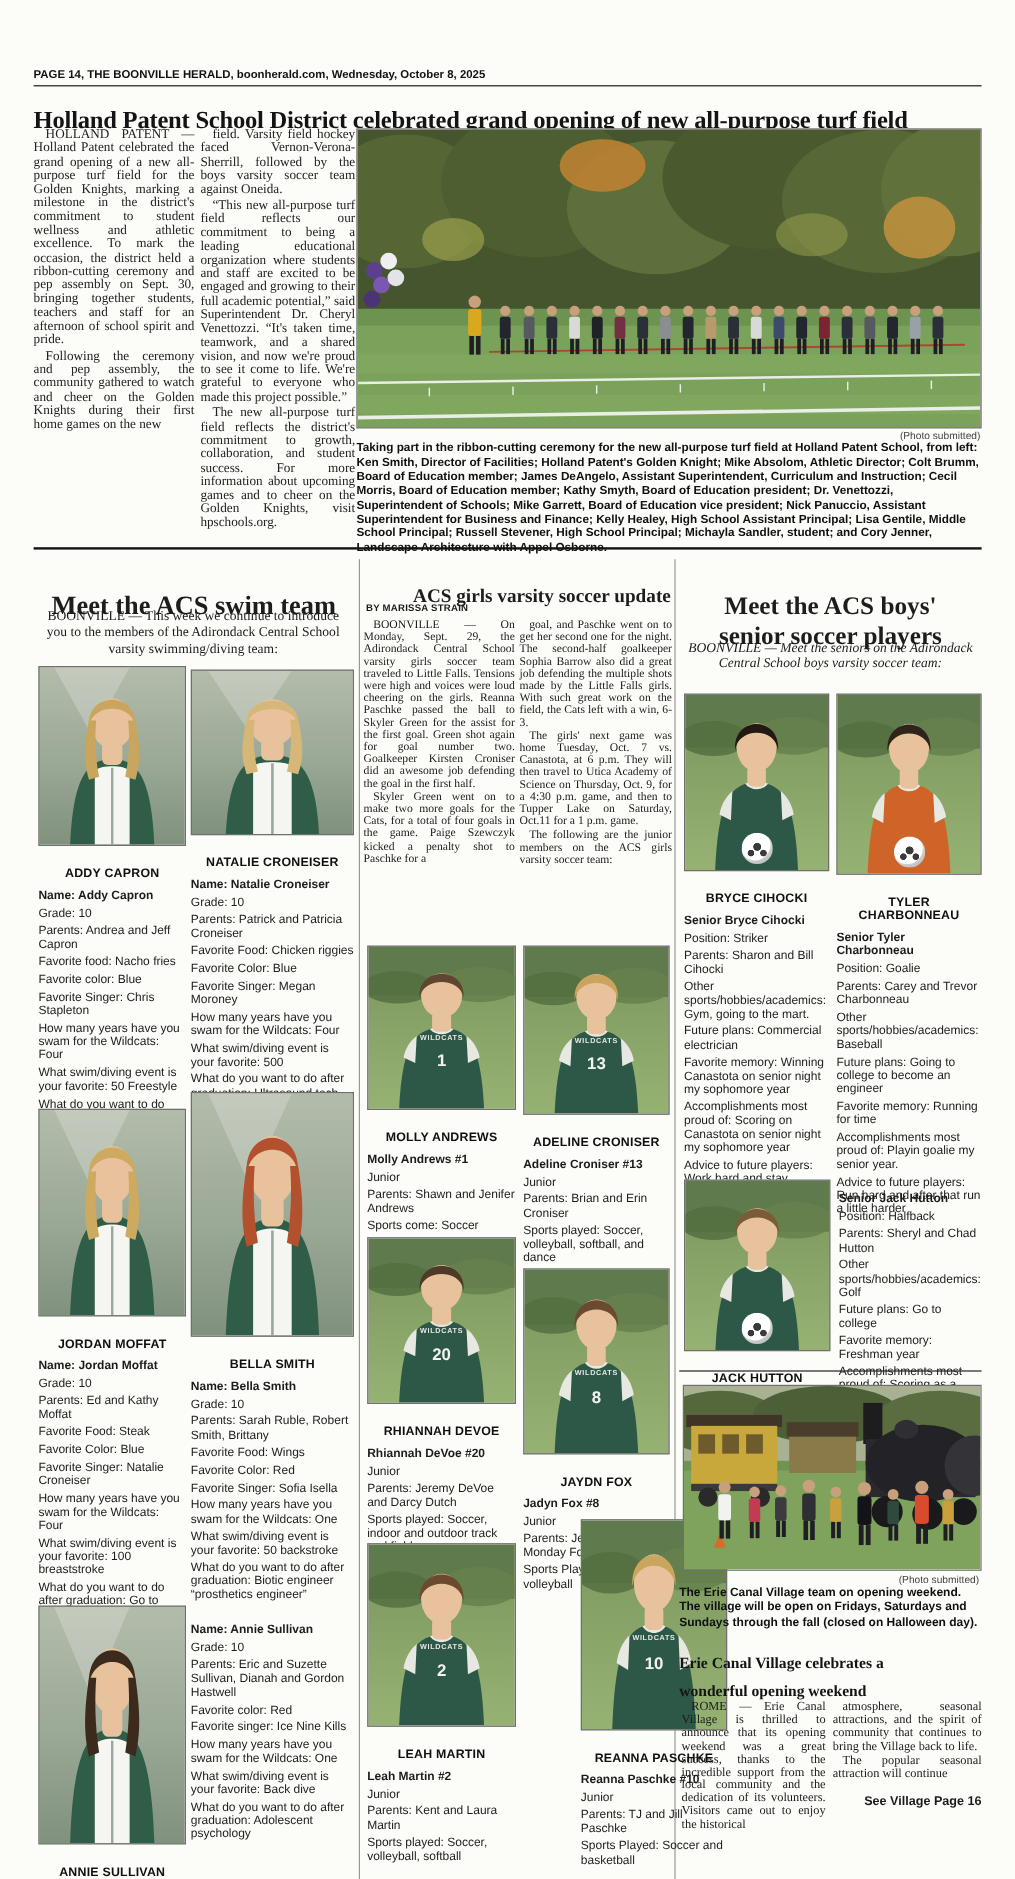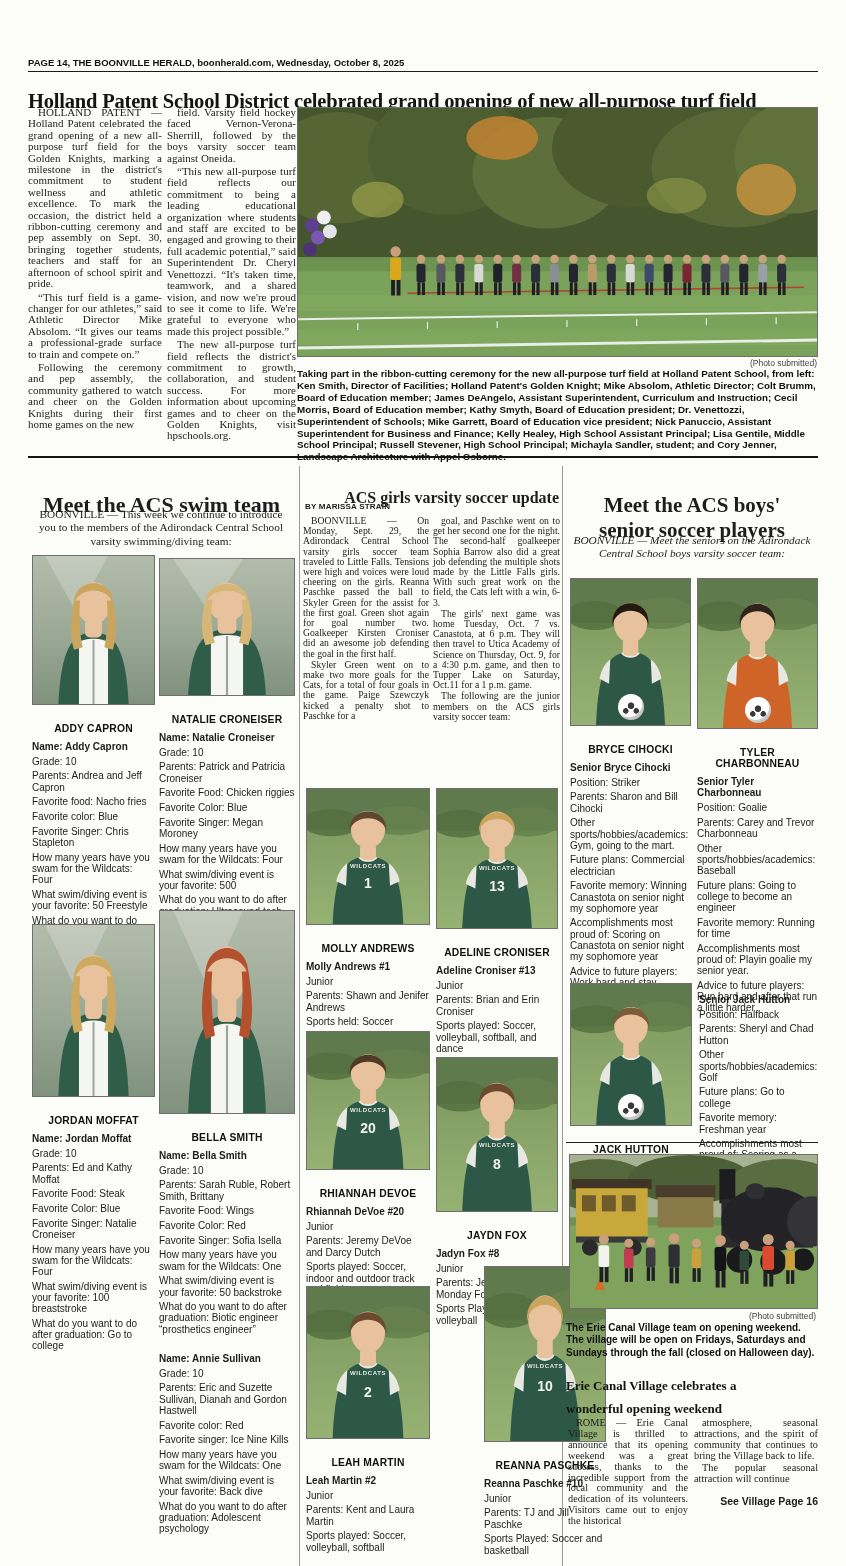--- a/index.html
+++ b/index.html
@@ -153,21 +153,20 @@
 
 <div class="page">
 
   <div class="masthead">PAGE 14, THE BOONVILLE HERALD, boonherald.com, Wednesday, October 8, 2025</div>
   <div class="rule-top"></div>
   <h1 class="headline-main">Holland Patent School District celebrated grand opening of new all-purpose turf field</h1>
 
   <div id="turf-col1" class="story-col">
 
   <p>HOLLAND PATENT — Holland Patent celebrated the grand opening of a new all-purpose turf field for the Golden Knights, marking a milestone in the district's commitment to student wellness and athletic excellence. To mark the occasion, the district held a ribbon-cutting ceremony and pep assembly on Sept. 30, bringing together students, teachers and staff for an afternoon of school spirit and pride.</p>
-      <p>“This turf field is a game-changer for our athletes,” said Athletic Director Mike Absolom. “It gives our teams a professional-grade surface to train and compete on.”</p>
       <p>Following the ceremony and pep assembly, the community gathered to watch and cheer on the Golden Knights during their first home games on the new</p>
     </div>
   <div id="turf-col2" class="story-col">
 
   <p>field. Varsity field hockey faced Vernon-Verona-Sherrill, followed by the boys varsity soccer team against Oneida.</p>
       <p>“This new all-purpose turf field reflects our commitment to being a leading educational organization where students and staff are excited to be engaged and growing to their full academic potential,” said Superintendent Dr. Cheryl Venettozzi. “It's taken time, teamwork, and a shared vision, and now we're proud to see it come to life. We're grateful to everyone who made this project possible.”</p>
       <p>The new all-purpose turf field reflects the district's commitment to growth, collaboration, and student success. For more information about upcoming games and to cheer on the Golden Knights, visit hpschools.org.</p>
     </div>
 
   <div id="turf-photo" class="photo-frame">
@@ -317,20 +316,28 @@
           <div class="pline">Parents: Sarah Ruble, Robert Smith, Brittany</div>
           <div class="pline">Favorite Food: Wings</div>
           <div class="pline">Favorite Color: Red</div>
           <div class="pline">Favorite Singer: Sofia Isella</div>
           <div class="pline">How many years have you swam for the Wildcats: One</div>
           <div class="pline">What swim/diving event is your favorite: 50 backstroke</div>
           <div class="pline">What do you want to do after graduation: Biotic engineer “prosthetics engineer”</div>
         </div>
     </div>
 
+    <div class="card" id="card-annie-photo">
+      <div class="photo">
+        <svg viewBox="0 0 100 120" preserveAspectRatio="none">
+            <use href="#sym-swim" style="--hair:#3c2b1d"></use>
+          </svg>
+      </div>
+      <div class="plabel">ANNIE SULLIVAN</div>
+    </div>
 
     <div class="card" id="card-annie-text">
       <div class="plines">
 
       <div class="pline">Name: Annie Sullivan</div>
           <div class="pline">Grade: 10</div>
           <div class="pline">Parents: Eric and Suzette Sullivan, Dianah and Gordon Hastwell</div>
           <div class="pline">Favorite color: Red</div>
           <div class="pline">Favorite singer: Ice Nine Kills</div>
           <div class="pline">How many years have you swam for the Wildcats: One</div>
@@ -362,21 +369,21 @@
           </svg>
         <span class="p-team">WILDCATS</span>
         <span class="p-num">1</span>
       </div>
       <div class="plabel">MOLLY ANDREWS</div>
       <div class="plines">
 
       <div class="pline">Molly Andrews #1</div>
           <div class="pline">Junior</div>
           <div class="pline">Parents: Shawn and Jenifer Andrews</div>
-          <div class="pline">Sports held: Soccer</div>
+          <div class="pline">Sports come: Soccer</div>
         </div>
     </div>
 
     <div class="card" id="card-adeline">
       <div class="photo">
         <svg viewBox="0 0 100 120" preserveAspectRatio="none">
             <use href="#sym-soccer" style="--hair:#caa45c"></use>
           </svg>
         <span class="p-team">WILDCATS</span>
         <span class="p-num">13</span>

